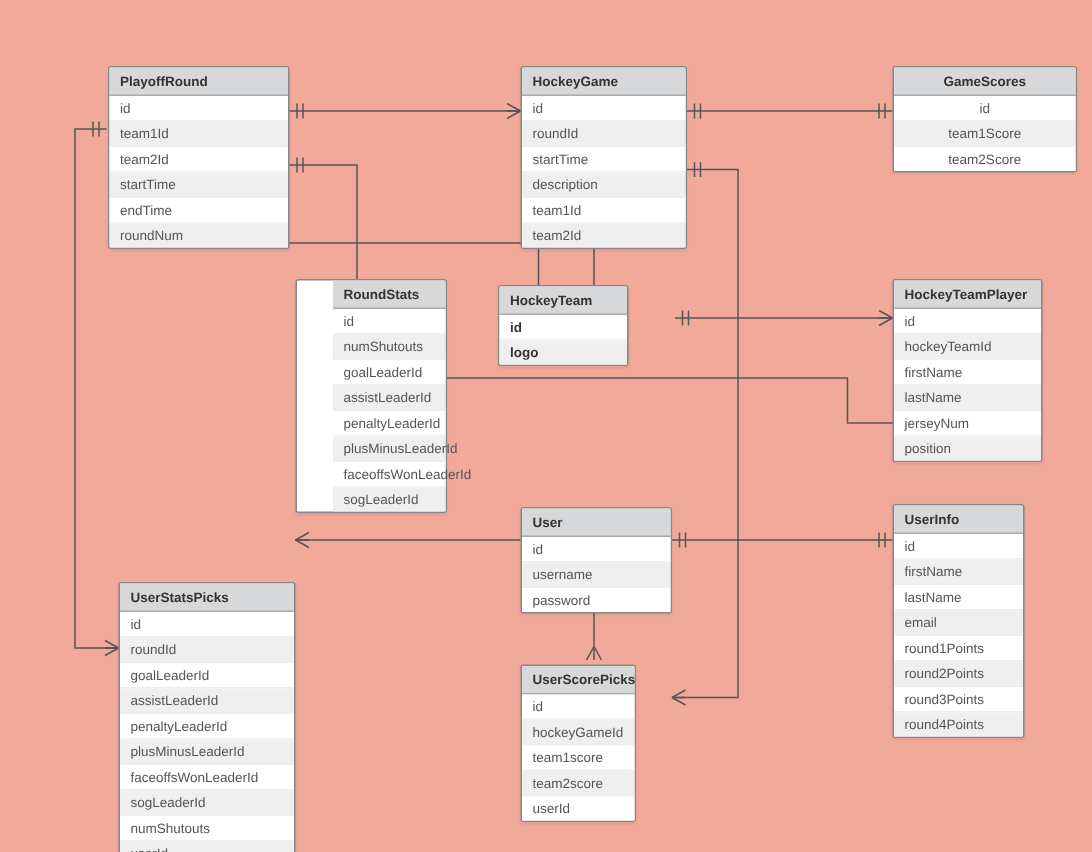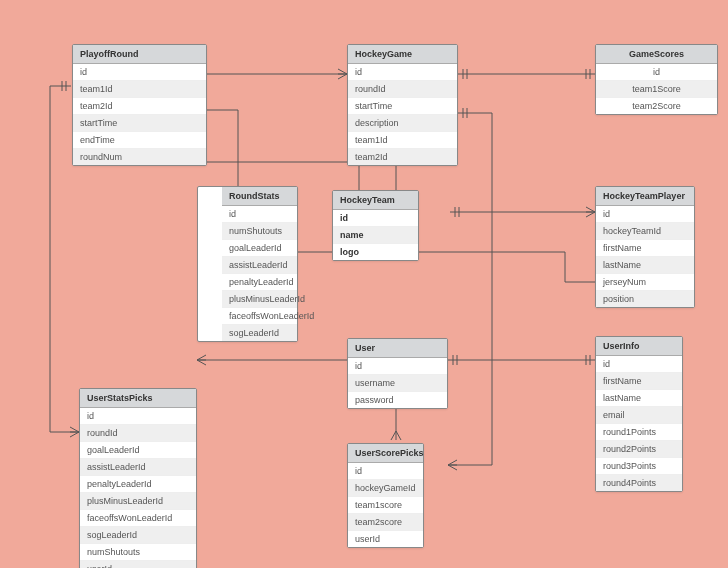--- a/index.html
+++ b/index.html
@@ -106,21 +106,21 @@
 
     <path d="M 458 113 L 492 113 L 492 465 L 448 465"></path>
     <use href="#onebar" transform="translate(458,113) rotate(180)"></use>
     <use href="#crow" transform="translate(448,465) rotate(180)"></use>
 
     <path d="M 298 252 L 565 252 L 565 282 L 645 282 L 645 275"></path>
 
   </g>
 </svg>
 
-<div class="entity" style="left:72px; top:44px; width:135px;">
+<div class="entity" style="left:72px; top:44px; width:121px;">
   <div class="entity-header">PlayoffRound</div>
   <div class="attr">id</div>
   <div class="attr">team1Id</div>
   <div class="attr">team2Id</div>
   <div class="attr">startTime</div>
   <div class="attr">endTime</div>
   <div class="attr">roundNum</div>
 </div>
 
 <div class="entity" style="left:347px; top:44px; width:111px;">
@@ -148,21 +148,20 @@
   <div class="attr">assistLeaderId</div>
   <div class="attr">penaltyLeaderId</div>
   <div class="attr">plusMinusLeaderId</div>
   <div class="attr">faceoffsWonLeaderId</div>
   <div class="attr">sogLeaderId</div>
 </div>
 
 <div class="entity" style="left:332px; top:190px; width:87px;">
   <div class="entity-header">HockeyTeam</div>
   <div class="attr bold">id</div>
-  <div class="attr bold">name</div>
   <div class="attr bold">logo</div>
 </div>
 
 <div class="entity" style="left:595px; top:186px; width:100px;">
   <div class="entity-header">HockeyTeamPlayer</div>
   <div class="attr">id</div>
   <div class="attr">hockeyTeamId</div>
   <div class="attr">firstName</div>
   <div class="attr">lastName</div>
   <div class="attr">jerseyNum</div>

